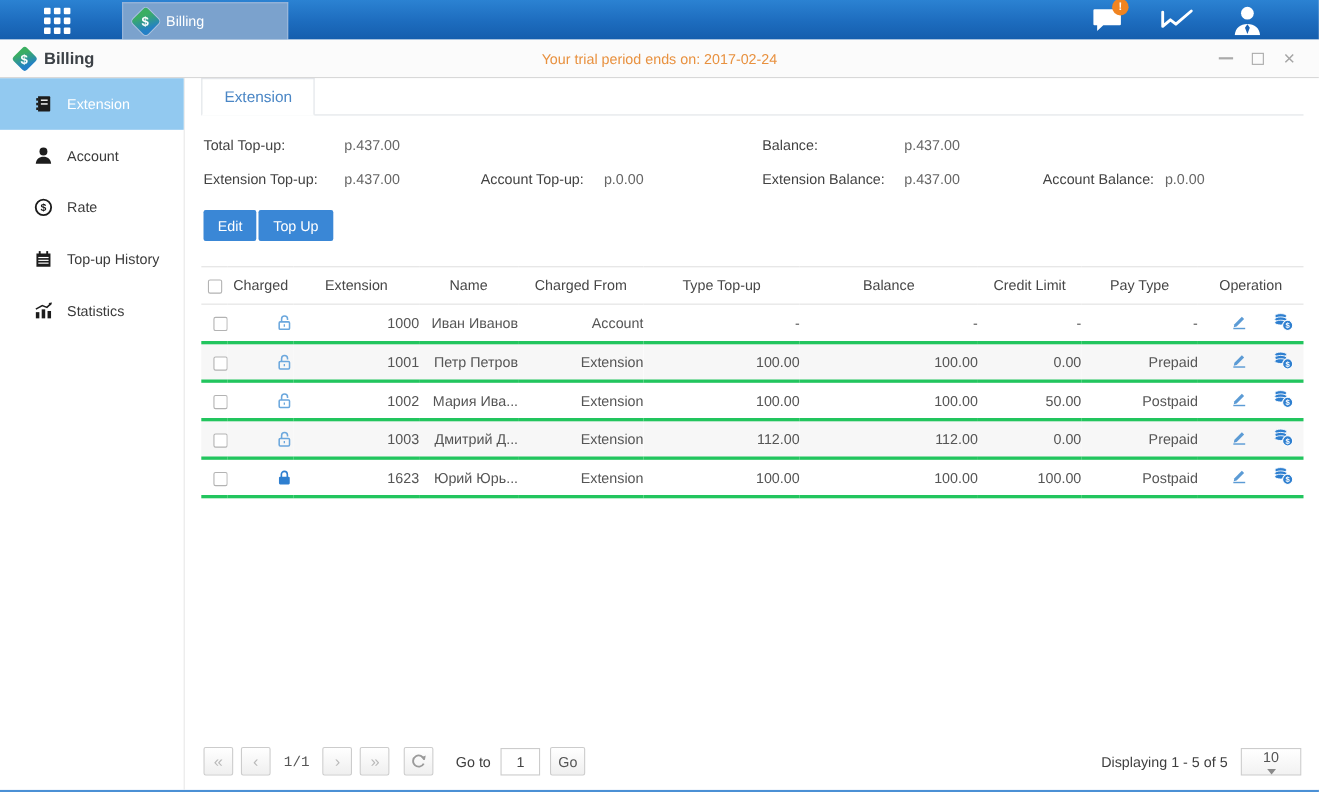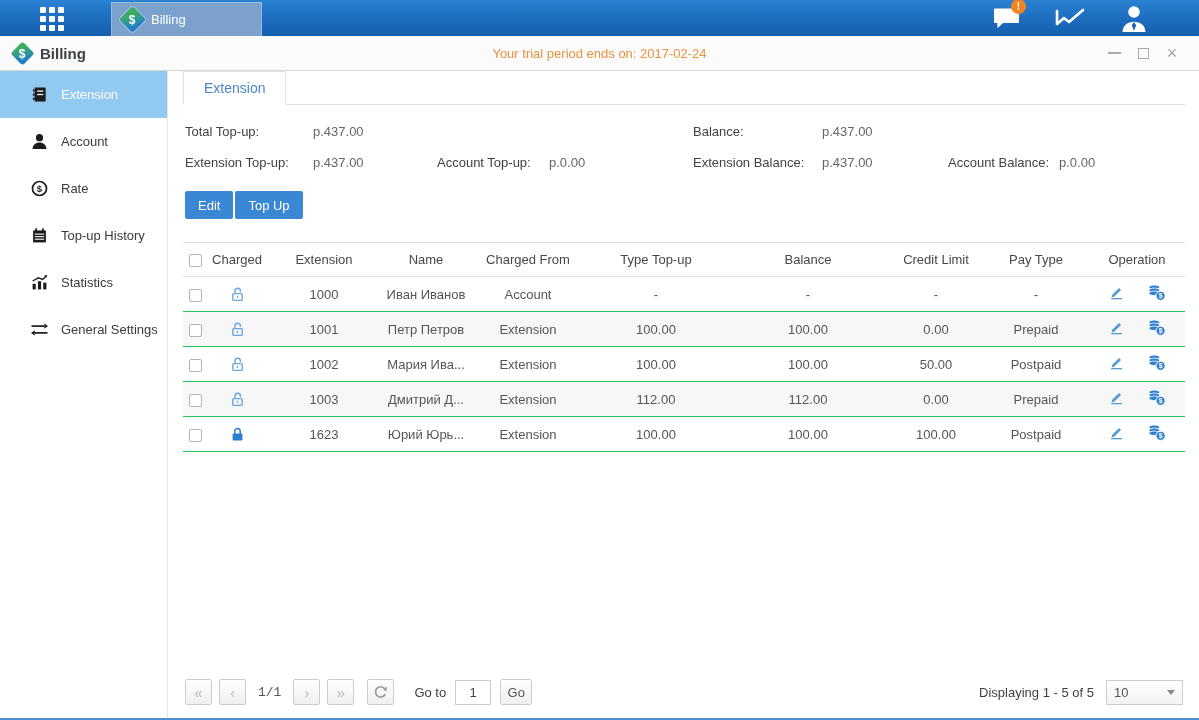--- a/index.html
+++ b/index.html
@@ -69,21 +69,21 @@
   .actions { margin:21px 0 0 2px; display:flex; gap:2px; flex:none; }
   .btn { background:#3a87d6; color:#fff; border:none; font-size:13px; height:28px; padding:0 13px;
          border-radius:2px; cursor:pointer; font-family:inherit; }
 
   
   .grid-table { width:100%; border-collapse:collapse; margin-top:23px; font-size:13px;
                 color:#555; table-layout:fixed; flex:none; }
   .grid-table th { font-weight:normal; color:#474747; border-top:1px solid #e2e2e2;
                    border-bottom:1px solid #e2e2e2; height:34px; text-align:center;
                    white-space:nowrap; overflow:hidden; }
-  .grid-table td { height:35px; text-align:center; border-bottom:1px solid #22c55e;
+  .grid-table td { height:35px; text-align:right; border-bottom:3px solid #22c55e;
                    white-space:nowrap; overflow:hidden; }
   .grid-table tbody tr:nth-child(even) td { background:#f7f7f7; }
   .cb { display:inline-block; width:13px; height:13px; border:1px solid #b3b3b3; border-radius:2px;
         background:#fff; vertical-align:middle; cursor:pointer; }
   .lock svg { vertical-align:middle; }
   .lk { display:none; }
   .lock.unlocked .lk-open { display:inline; }
   .lock.locked .lk-closed { display:inline; }
   .ops span { display:inline-block; margin:0 9px; cursor:pointer; vertical-align:middle; }
 
@@ -95,23 +95,23 @@
           display:flex; align-items:center; justify-content:center; margin-right:7px;
           cursor:pointer; user-select:none; }
   .page-ind { margin:0 12px 0 5px; color:#555;font-family:Liberation Mono, monospace; }
   .refresh { margin-left:6px; }
   .goto-label { margin:0 9px 0 13px; color:#3f3f3f; }
   .goto-input { width:36px; height:25px; border:1px solid #ccc; text-align:center;
                 font-size:13px; font-family:inherit; color:#444; }
   .go-btn { margin-left:9px; width:32px; color:#555; font-size:13px; }
   .pagebar-right { margin-left:auto; display:flex; align-items:center; gap:12px; }
   .displaying { color:#3f3f3f; }
-  .psize { width:77px; height:25px; border:1px solid #ccc; background:linear-gradient(#fff,#f2f2f2);
+  .psize { width:55px; height:25px; border:1px solid #ccc; background:linear-gradient(#fff,#f2f2f2);
            display:flex; align-items:center; justify-content:space-between; padding:0 7px;
-           color:#555; cursor:pointer; }
+           color:#555; cursor:pointer;flex-direction:column; }
   .caret { width:0; height:0; border-left:4px solid transparent; border-right:4px solid transparent;
            border-top:5px solid #8a8a8a; }
 </style>
 </head>
 <body>
 
 <div class="screen">
 
   <div class="topbar">
     <div class="app-grid">
@@ -223,31 +223,20 @@
         <span class="sicon">
           <svg width="17" height="17" viewBox="0 0 16 16" fill="currentColor">
             <rect x="1.5" y="9.2" width="3" height="5.3"></rect>
               <rect x="6.5" y="6.8" width="3" height="7.7"></rect>
               <rect x="11.5" y="8.2" width="3" height="6.3"></rect>
             <path d="M1.5 6.6L7 3.6l4 1.5 3.1-3" fill="none" stroke="currentColor" stroke-width="1.3"></path>
             <path d="M15.4 1l-3.1.4 2.1 2.1z"></path>
           </svg>
         </span>
         <span>Statistics</span>
-      </div>
-      <div class="side-item">
-        <span class="sicon">
-          <svg width="17" height="17" viewBox="0 0 16 16" fill="currentColor">
-            <rect x="0.5" y="4" width="12" height="1.6"></rect>
-              <path d="M12.5 2.3v5L16 4.8z"></path>
-            <rect x="3.5" y="10.4" width="12" height="1.6"></rect>
-              <path d="M3.5 8.7v5L0 11.2z"></path>
-          </svg>
-        </span>
-        <span>General Settings</span>
       </div>
     </aside>
 
     <main class="content">
       <div class="tabstrip">
         <div class="tab">Extension</div>
       </div>
 
       <div class="stats">
         <div class="stat w1">

